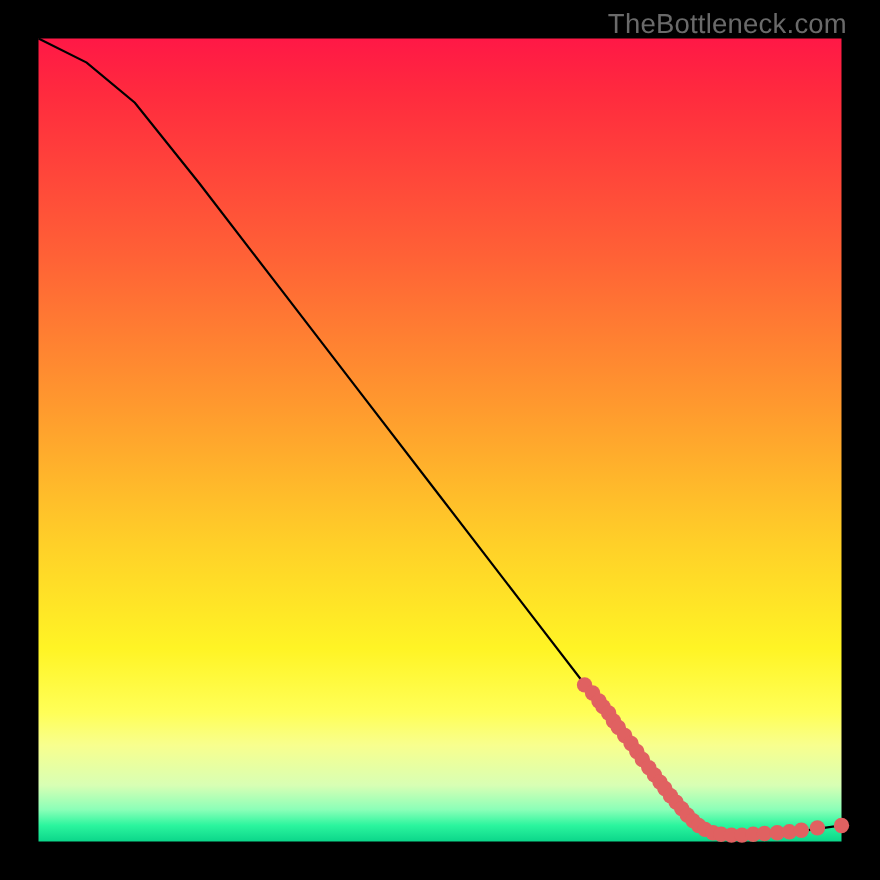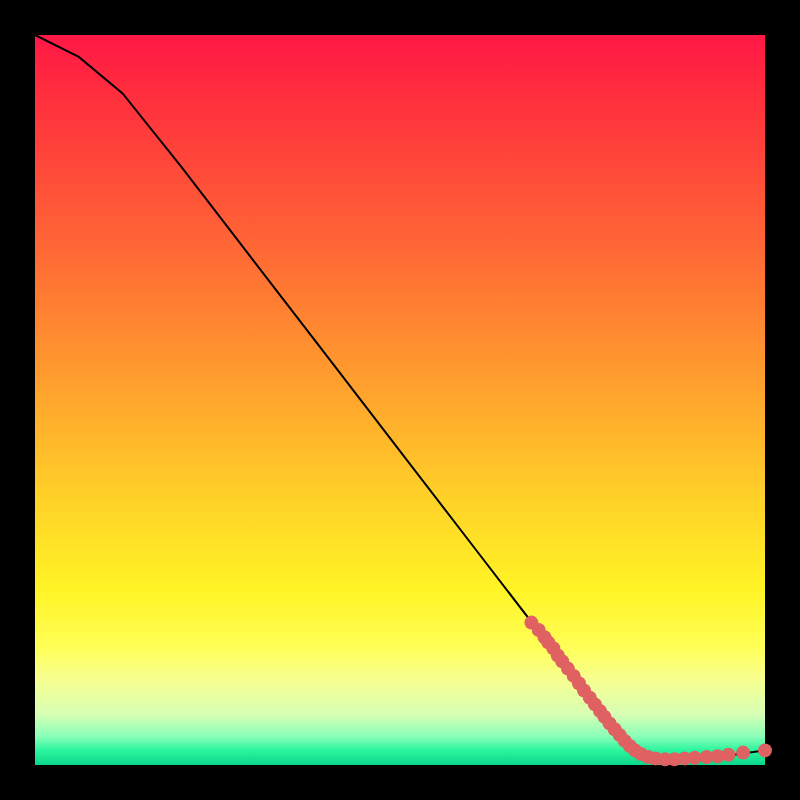--- a/index.html
+++ b/index.html
@@ -32,20 +32,21 @@
     letter-spacing:0.2px;
   }
   svg{position:absolute;left:0;top:0;width:730px;height:730px;overflow:visible}
   .curve{fill:none;stroke:#000;stroke-width:2}
   .dot{fill:#e06161}
 </style>
 </head>
 <body>
 
 <div class="frame">
+  <div class="watermark">TheBottleneck.com</div>
   <div class="plot">
     <svg id="chart-svg" viewBox="0 0 730 730">
       <path id="curve" class="curve" d="M0.0 0.0 L43.8 21.9 L87.6 58.4 L146.0 131.4 L219.0 226.3 L292.0 321.2 L365.0 416.1 L438.0 511.0 L511.0 605.9 L569.4 686.2 L598.6 715.4 L620.5 722.7 L657.0 722.7 L693.5 720.5 L730.0 715.4 "></path>
       <g id="dots">
           <circle cx="496.4" cy="587.6" r="7" class="dot"></circle>
           <circle cx="503.7" cy="595.0" r="7" class="dot"></circle>
           <circle cx="509.5" cy="602.3" r="7" class="dot"></circle>
           <circle cx="513.2" cy="607.4" r="7" class="dot"></circle>
           <circle cx="518.3" cy="613.2" r="7" class="dot"></circle>
           <circle cx="522.7" cy="620.5" r="7" class="dot"></circle>

